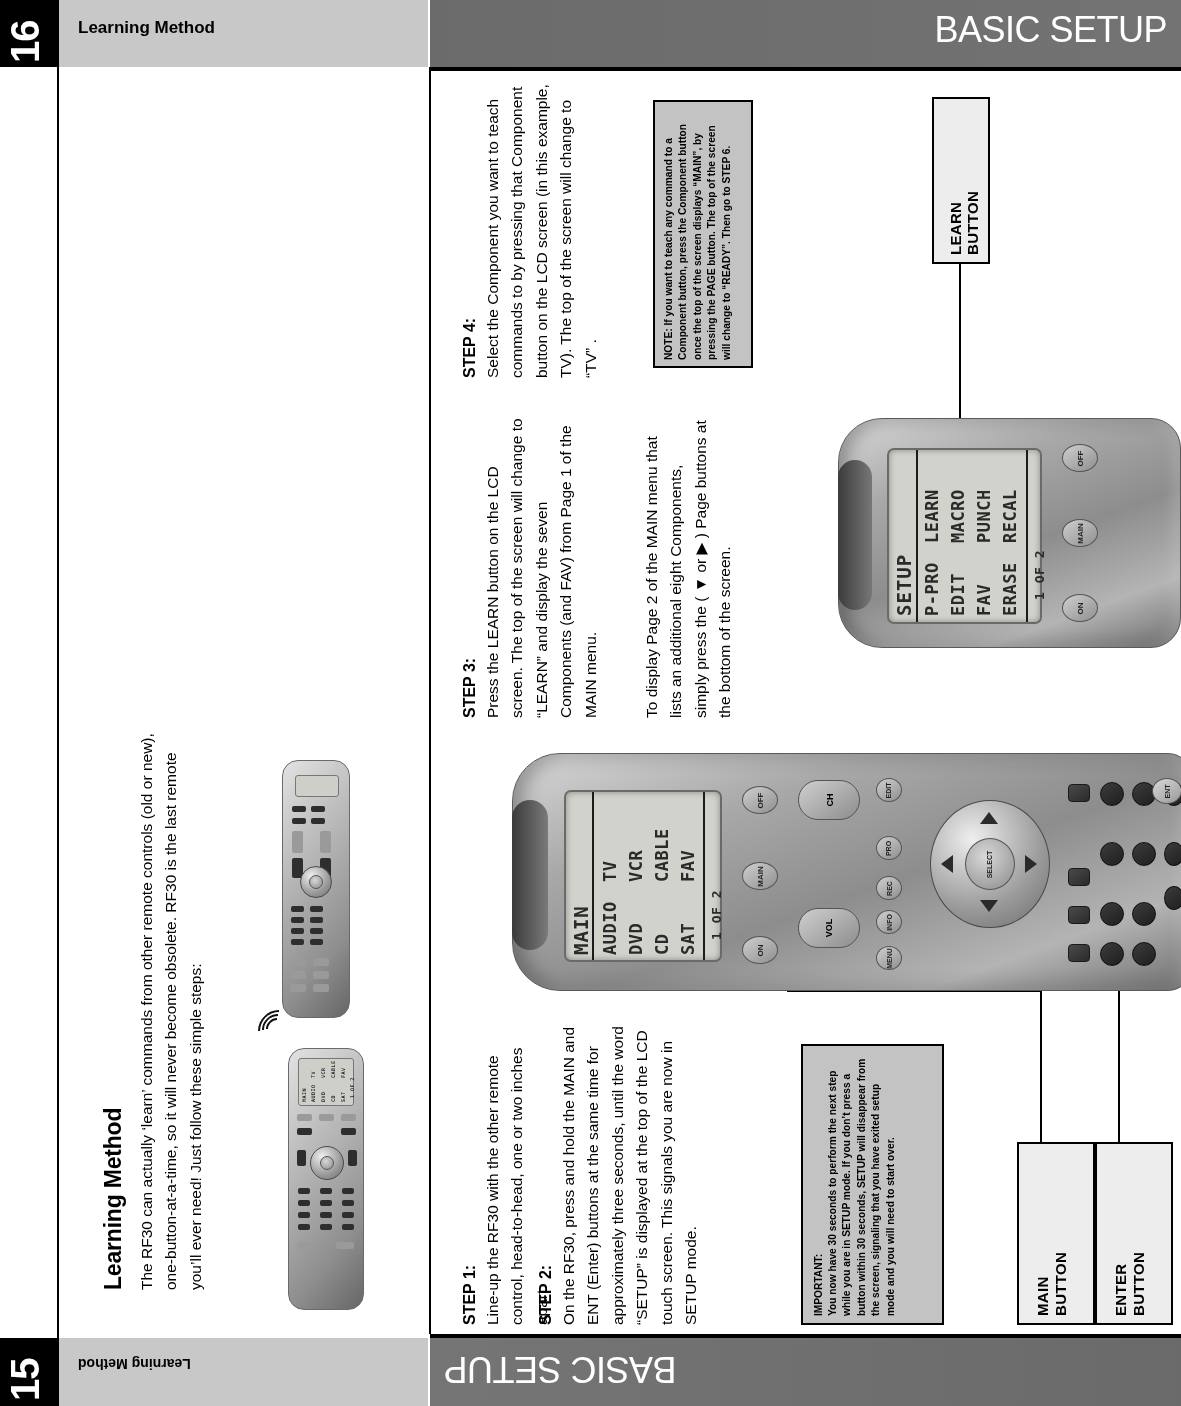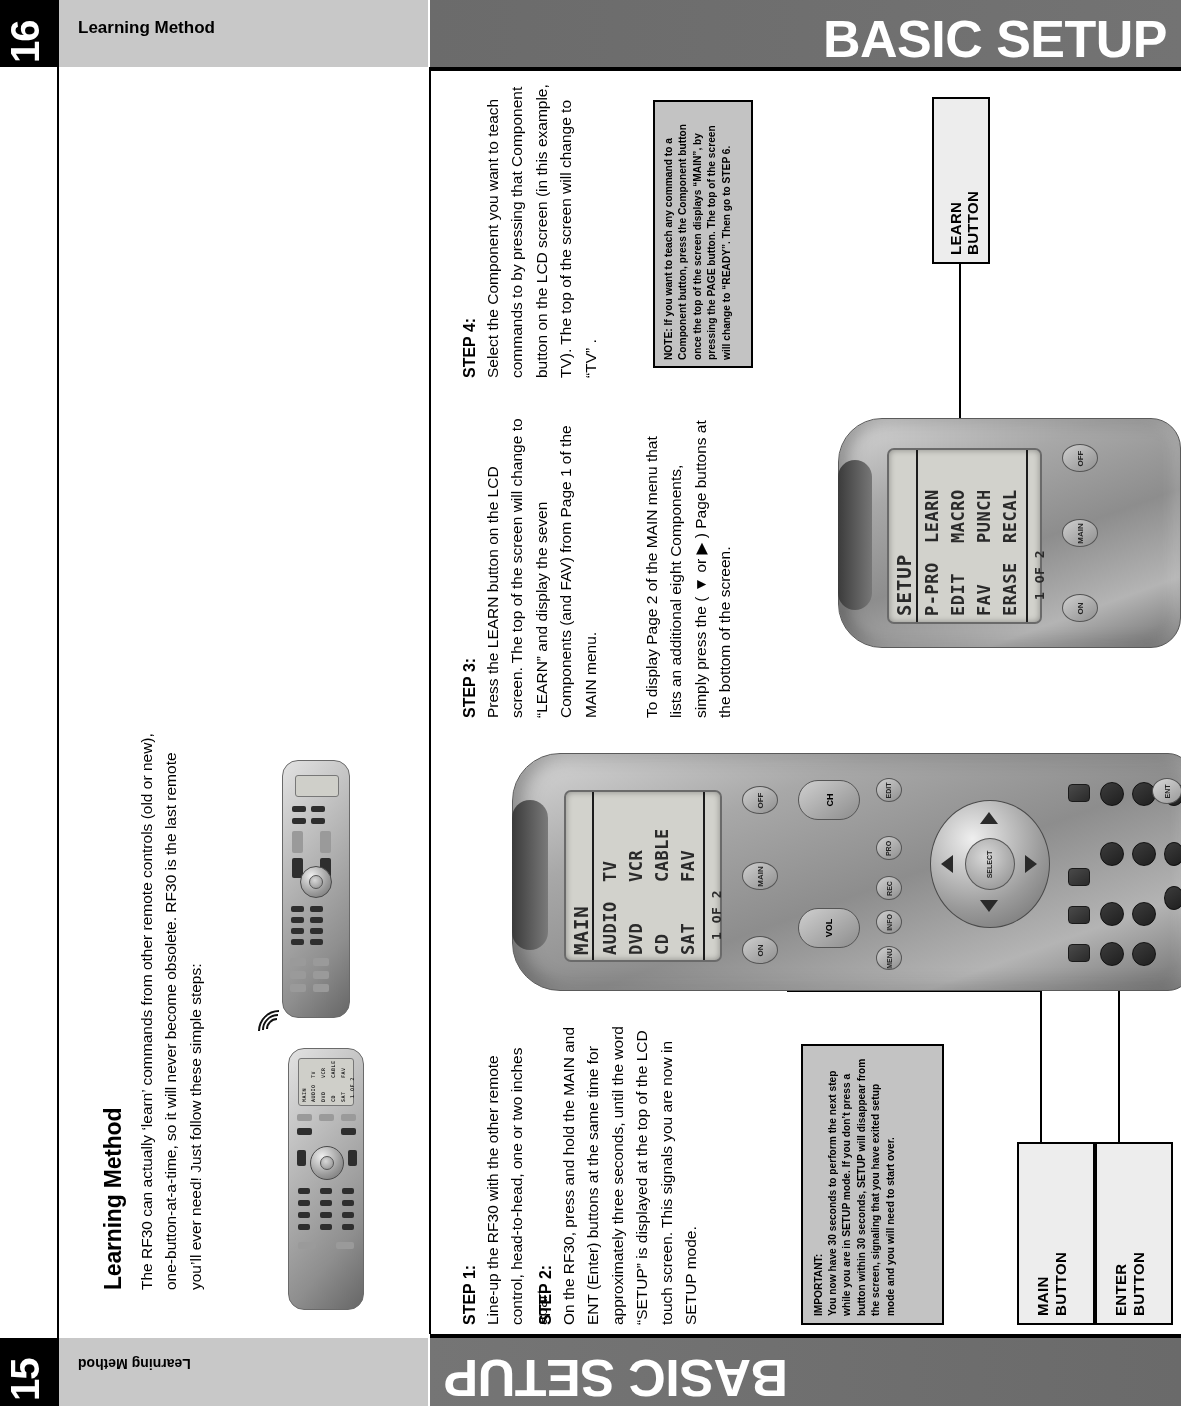--- a/index.html
+++ b/index.html
@@ -32,21 +32,21 @@
   .pagenum.n15 { left:-6px; top:1352px; transform:rotate(-90deg); transform-origin:29px 20px; }
 
   .hdr-section {
     position:absolute; font-size:17px; font-weight:bold; white-space:nowrap;
     letter-spacing:0px;
   }
   .hdr-section.top { left:78px; top:18px; }
   .hdr-section.bot { left:78px; top:1356px; transform:rotate(180deg); font-size:14px; }
 
   .hdr-title {
-    position:absolute; color:#fff; font-weight:bold; font-size:52px;
+    position:absolute; color:#fff; font-weight:normal; font-size:36px;
     white-space:nowrap; letter-spacing:-0.5px;
   }
   .hdr-title.top { right:14px; top:9px; }
   .hdr-title.bot { left:444px; top:1348px; transform:rotate(180deg); transform-origin:center; }
 
   
   .col-divider { position:absolute; left:429px; top:67px; width:2px; height:1267px; background:#000; }
   .col-divider-left { position:absolute; left:57px; top:0px; width:2px; height:1406px; background:#000; }
 
   

